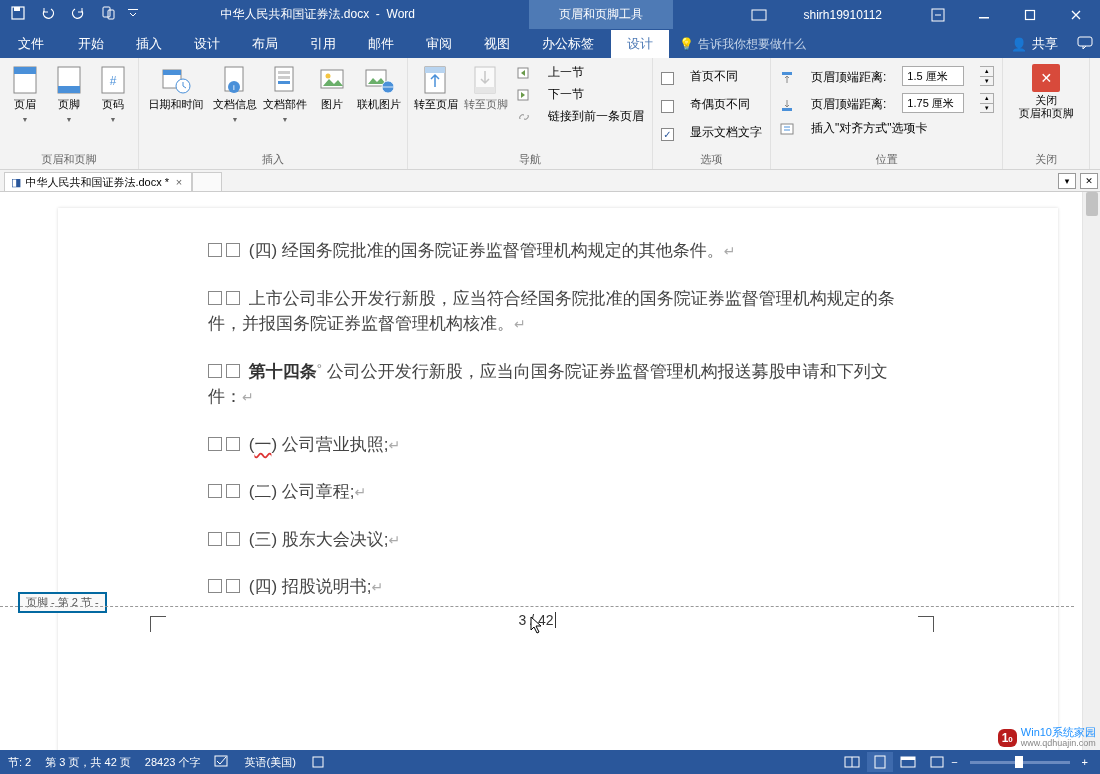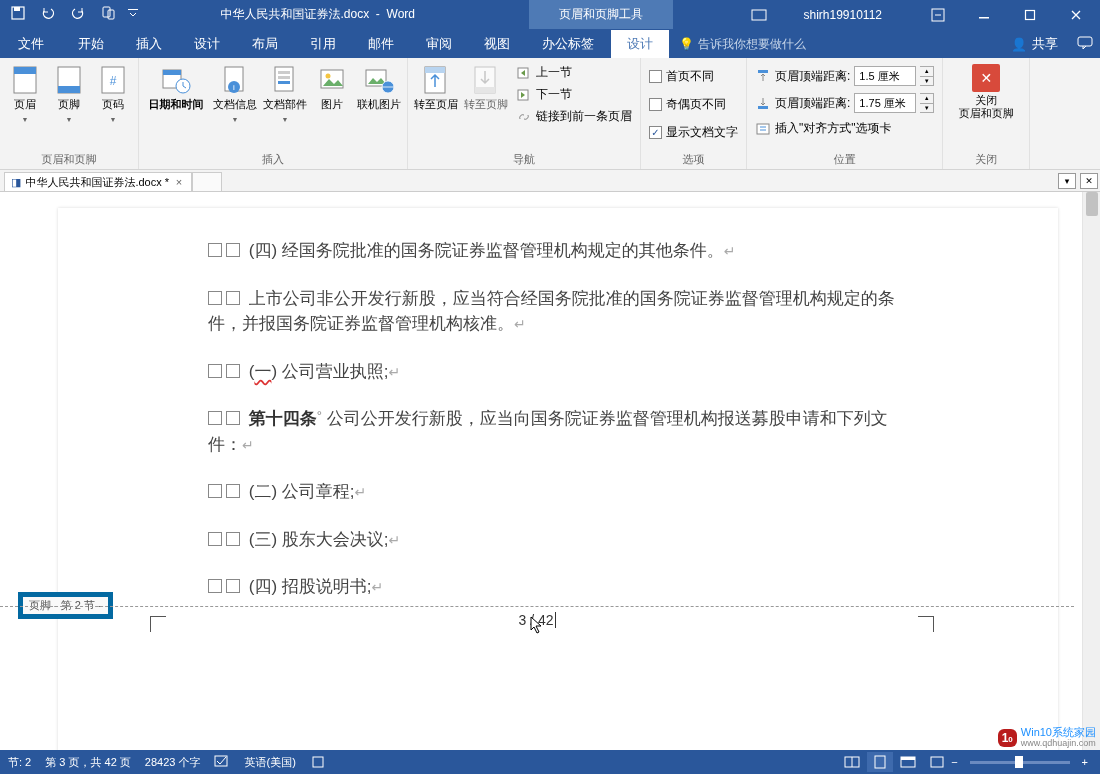--- a/index.html
+++ b/index.html
@@ -22,25 +22,25 @@
 .tellme { display: flex; align-items: center; gap: 4px; padding: 0 10px; color: #c5d4e8; font-size: 12px; cursor: text; }
 .spacer { flex: 1; }
 .share { display: flex; align-items: center; gap: 4px; padding: 0 12px; font-size: 13px; cursor: pointer; }
 
 .ribbon { height: 112px; background: #f3f3f3; border-bottom: 1px solid #d4d4d4; display: flex; }
 .rib-group { border-right: 1px solid #e1e1e1; display: flex; flex-direction: column; padding: 2px 4px 0; }
 .rib-group-body { flex: 1; display: flex; align-items: flex-start; gap: 2px; }
 .rib-group-label { text-align: center; font-size: 11px; color: #666; padding: 2px 0; }
 .big-btn { width: 48px; display: flex; flex-direction: column; align-items: center; gap: 2px; padding: 4px 2px; cursor: pointer; font-size: 11px; text-align: center; line-height: 13px; }
 .big-btn.narrow { width: 42px; }
-.big-btn.wide { width: 66px; font-weight: bold; }
+.big-btn.wide { width: 66px; }
 .big-btn.xwide { width: 78px; }
 .big-ico { width: 32px; height: 32px; display: flex; align-items: center; justify-content: center; font-size: 22px; }
 .small-col { display: flex; flex-direction: column; gap: 1px; padding-top: 2px; }
-.small-row { display: flex; align-items: center; gap: 4px; padding: 2px 4px; cursor: pointer; font-size: 12px; white-space: nowrap; }
+.small-row { display: flex; align-items: flex-end; gap: 16px; padding: 2px 4px; cursor: pointer; font-size: 12px; white-space: nowrap; }
 .small-ico { width: 16px; height: 16px; display: flex; align-items: center; justify-content: center; font-size: 13px; }
 .chk { width: 13px; height: 13px; border: 1px solid #888; background: #fff; display: flex; align-items: center; justify-content: center; font-size: 10px; color: #2a579b; }
 .spin-input { border: 1px solid #ababab; background: #fff; height: 20px; width: 62px; display: flex; align-items: center; padding: 0 4px; font-size: 11px; }
 .spin-btns { width: 14px; height: 20px; border: 1px solid #ababab; border-left: none; display: flex; flex-direction: column; }
 .spin-up,.spin-dn { flex: 1; display: flex; align-items: center; justify-content: center; font-size: 6px; background: #f3f3f3; cursor: pointer; }
 .spin-up { border-bottom: 1px solid #ababab; }
 .close-btn-red { width: 28px; height: 28px; background: #d84a3b; color: #fff; display: flex; align-items: center; justify-content: center; font-size: 14px; border-radius: 2px; }
 
 .doc-tabs { height: 22px; background: #f3f3f3; border-bottom: 1px solid #ccc; display: flex; align-items: stretch; }
 .doc-tab { display: flex; align-items: center; gap: 4px; padding: 0 6px; background: #fff; border: 1px solid #ccc; border-bottom: none; font-size: 11px; cursor: pointer; margin: 2px 0 0 4px; }
@@ -54,21 +54,21 @@
 .page { position: absolute; left: 58px; top: 16px; width: 1000px; height: 100%; background: #fff; box-shadow: 0 0 3px rgba(0,0,0,.15); }
 .doc-content { padding: 30px 150px 0 150px; color: #444; font-size: 17px; line-height: 1.5; }
 .para { margin-bottom: 22px; }
 .boxes { display: inline-block; }
 .bx { display: inline-block; width: 14px; height: 14px; border: 1px solid #888; margin-right: 4px; vertical-align: -1px; }
 .retmark { color: #aaa; font-size: 14px; }
 .wavy { text-decoration: underline wavy #d33; text-underline-offset: 3px; }
 .bold { font-weight: 700; color: #333; }
 .deg { color: #888; font-size: 13px; vertical-align: 4px; }
 
-.footer-tag { position: absolute; left: 18px; top: 400px; background: #f9f9f9; border: 5px solid #0369a1; padding: 1px 6px; font-size: 11px; color: #555; }
+.footer-tag { position: absolute; left: 18px; top: 400px; background: #f9f9f9; border: 2px solid #0369a1; padding: 1px 6px; font-size: 11px; color: #555; }
 .footer-dash { position: absolute; left: 0; right: 26px; top: 414px; border-top: 1px dashed #999; }
 .corner-l { position: absolute; left: 150px; top: 424px; width: 16px; height: 16px; border-left: 1px solid #555; border-top: 1px solid #555; }
 .corner-r { position: absolute; right: 166px; top: 424px; width: 16px; height: 16px; border-right: 1px solid #555; border-top: 1px solid #555; }
 .page-num { position: absolute; left: 0; right: 26px; top: 420px; text-align: center; font-size: 14px; color: #333; }
 .cursor-ptr { position: absolute; left: 530px; top: 424px; font-size: 16px; }
 .text-cursor { display:inline-block; border-right: 1px solid #333; height: 16px; vertical-align: -3px; margin-left:1px; }
 
 .status-bar { height: 24px; background: #2a579b; color: #fff; display: flex; align-items: center; font-size: 11px; padding: 0 8px; gap: 14px; }
 .sb-left { display: flex; gap: 14px; align-items: center; }
 .sb-item { white-space: nowrap; }
@@ -426,22 +426,22 @@
     <div class="dtr-btn">▾</div>
     <div class="dtr-btn">✕</div>
   </div>
 </div>
 
 <div class="doc-area">
   <div class="page">
     <div class="doc-content">
       <div class="para"><span class="boxes"><span class="bx"></span><span class="bx"></span></span> <span>(四) 经国务院批准的国务院证券监督管理机构规定的其他条件。</span><span class="retmark">↵</span></div>
       <div class="para"><span class="boxes"><span class="bx"></span><span class="bx"></span></span> <span>上市公司非公开发行新股，应当符合经国务院批准的国务院证券监督管理机构规定的条件，并报国务院证券监督管理机构核准。</span><span class="retmark">↵</span></div>
+      <div class="para"><span class="boxes"><span class="bx"></span><span class="bx"></span></span> <span class="bold">第十四条</span><span class="deg">°</span><span> 公司公开发行新股，应当向国务院证券监督管理机构报送募股申请和下列文件：</span><span class="retmark">↵</span></div>
       <div class="para"><span class="boxes"><span class="bx"></span><span class="bx"></span></span> <span>(</span><span class="wavy">一</span><span>) 公司营业执照;</span><span class="retmark">↵</span></div>
-      <div class="para"><span class="boxes"><span class="bx"></span><span class="bx"></span></span> <span class="bold">第十四条</span><span class="deg">°</span><span> 公司公开发行新股，应当向国务院证券监督管理机构报送募股申请和下列文件：</span><span class="retmark">↵</span></div>
       <div class="para"><span class="boxes"><span class="bx"></span><span class="bx"></span></span> <span>(二) 公司章程;</span><span class="retmark">↵</span></div>
       <div class="para"><span class="boxes"><span class="bx"></span><span class="bx"></span></span> <span>(三) 股东大会决议;</span><span class="retmark">↵</span></div>
       <div class="para"><span class="boxes"><span class="bx"></span><span class="bx"></span></span> <span>(四) 招股说明书;</span><span class="retmark">↵</span></div>
     </div>
   </div>
   <div class="footer-tag">页脚 - 第 2 节 -</div>
   <div class="footer-dash"></div>
   <div class="corner-l"></div>
   <div class="corner-r"></div>
   <div class="page-num"><span>3 / 42</span><span class="text-cursor"></span></div>

